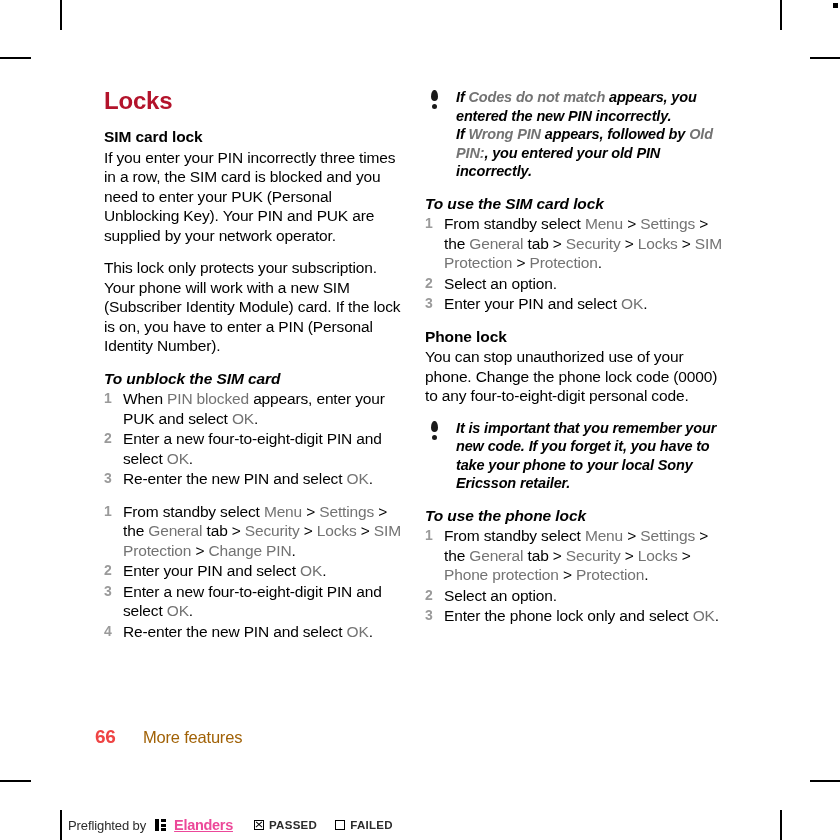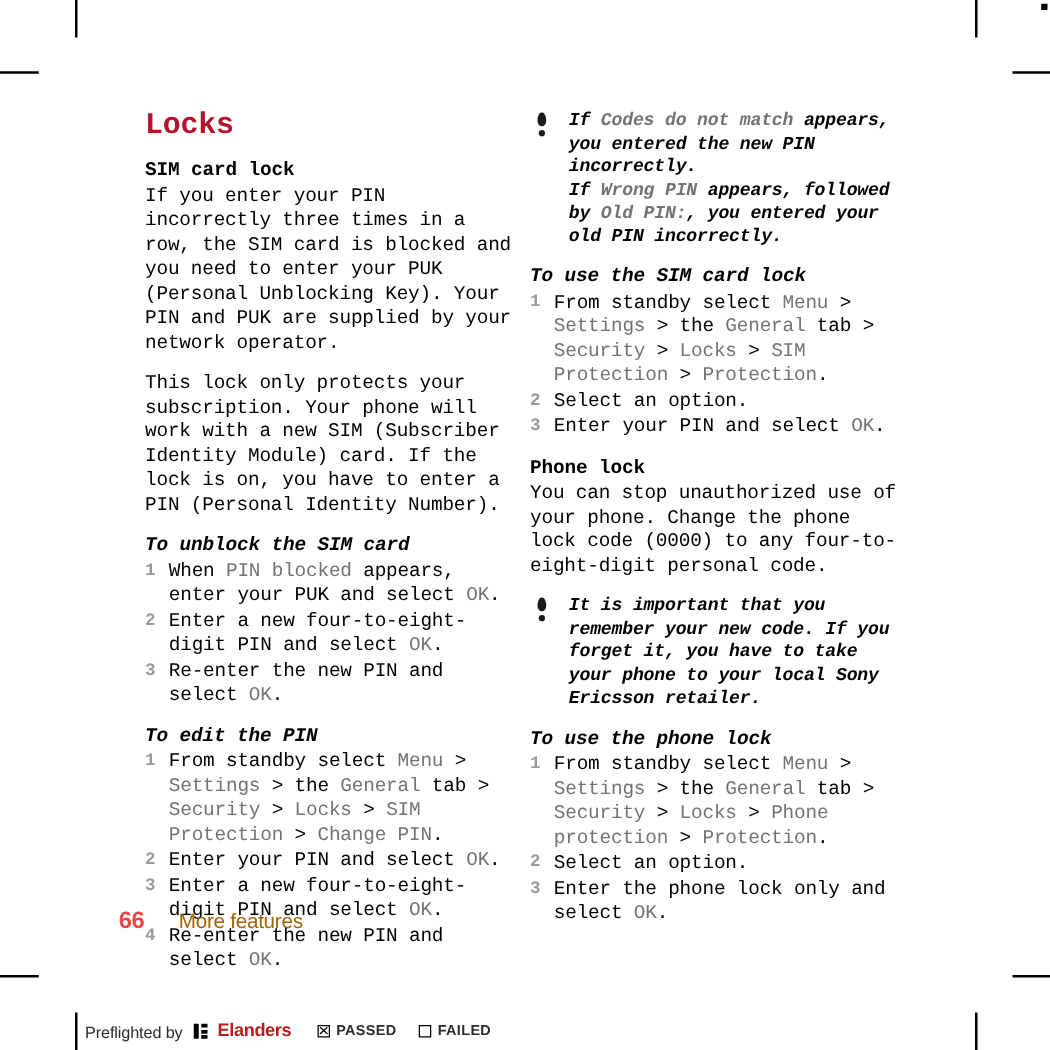--- a/index.html
+++ b/index.html
@@ -36,26 +36,25 @@
   .page {
     position: absolute;
     left: 0;
     top: 0;
     width: 840px;
     height: 840px;
   }
 
   .columns {
     position: absolute;
-    left: 116px;
+    left: 104px;
     top: 88px;
     width: 622px;
     display: flex;
-    gap: 11px;
-    font-family: Liberation Mono, monospace;
+    gap: 24px;
   }
   .col {
     width: 297px;
   }
 
   
   .h1 {
     color: #b3132b;
     font-size: 24px;
     font-weight: bold;
@@ -209,21 +208,22 @@
     display: block;
   }
   .pf-logo-mark i.m1 { left: 0; top: 0; width: 4px; height: 12px; }
   .pf-logo-mark i.m2 { left: 6px; top: 0; width: 5px; height: 3px; }
   .pf-logo-mark i.m3 { left: 6px; top: 4.5px; width: 5px; height: 3px; }
   .pf-logo-mark i.m4 { left: 6px; top: 9px; width: 5px; height: 3px; }
   .pf-brand {
     font-size: 14.5px;
     font-weight: bold;
     letter-spacing: -0.3px;
-    color: #b91c1c;
+    color: #ec4899;
+    text-decoration: underline;
   }
   .pf-status {
     display: flex;
     align-items: center;
     gap: 5px;
     margin-left: 14px;
   }
   .pf-status + .pf-status { margin-left: 11px; }
   .pf-box {
     width: 10px;
@@ -275,21 +275,20 @@
       <p class="body">If you enter your PIN incorrectly three times in a row, the SIM card is blocked and you need to enter your PUK (Personal Unblocking Key). Your PIN and PUK are supplied by your network operator.</p>
       <p class="body">This lock only protects your subscription. Your phone will work with a new SIM (Subscriber Identity Module) card. If the lock is on, you have to enter a PIN (Personal Identity Number).</p>
 
       <h3 class="h3">To unblock the SIM card</h3>
       <ol class="steps">
           <li><span>When </span><span class="red">PIN blocked</span><span> appears, enter your PUK and select </span><span class="red">OK</span><span>.</span></li>
           <li><span>Enter a new four-to-eight-digit PIN and select </span><span class="red">OK</span><span>.</span></li>
           <li><span>Re-enter the new PIN and select </span><span class="red">OK</span><span>.</span></li>
         </ol>
 
-      <h3 class="h3">To edit the PIN</h3>
       <ol class="steps">
           <li><span>From standby select </span><span class="red">Menu</span><span> &gt; </span><span class="red">Settings</span><span> &gt; the </span><span class="red">General</span><span> tab &gt; </span><span class="red">Security</span><span> &gt; </span><span class="red">Locks</span><span> &gt; </span><span class="red">SIM Protection</span><span> &gt; </span><span class="red">Change PIN</span><span>.</span></li>
           <li><span>Enter your PIN and select </span><span class="red">OK</span><span>.</span></li>
           <li><span>Enter a new four-to-eight-digit PIN and select </span><span class="red">OK</span><span>.</span></li>
           <li><span>Re-enter the new PIN and select </span><span class="red">OK</span><span>.</span></li>
         </ol>
 
     </div>
 
     <div class="col">

